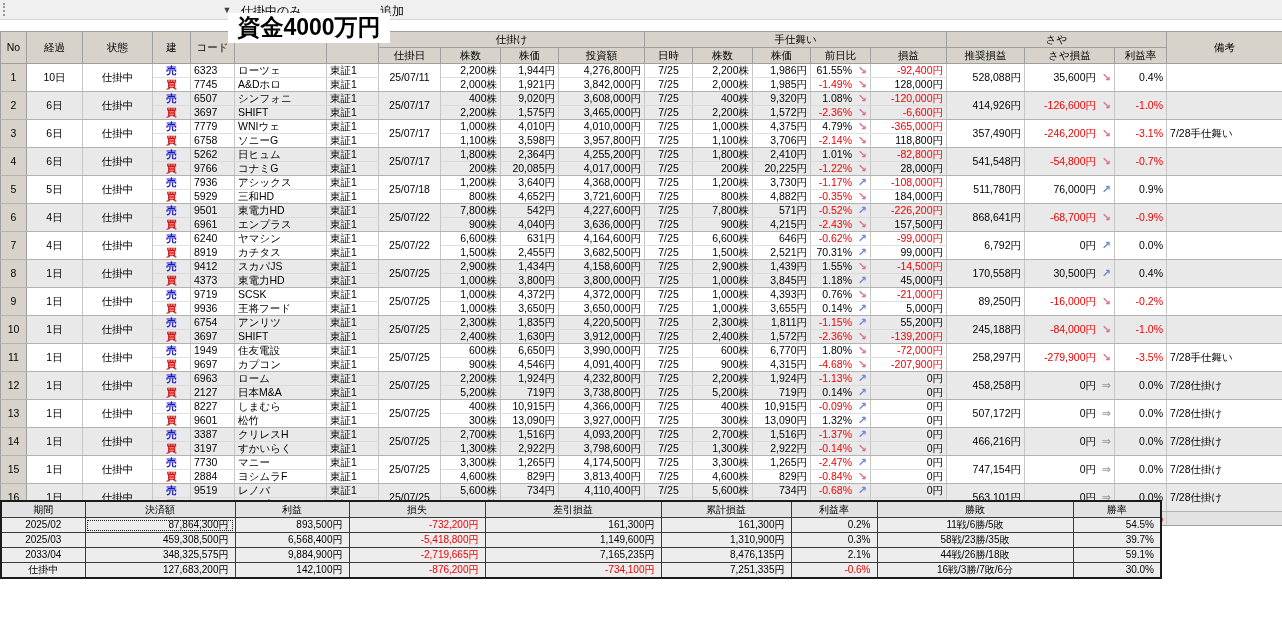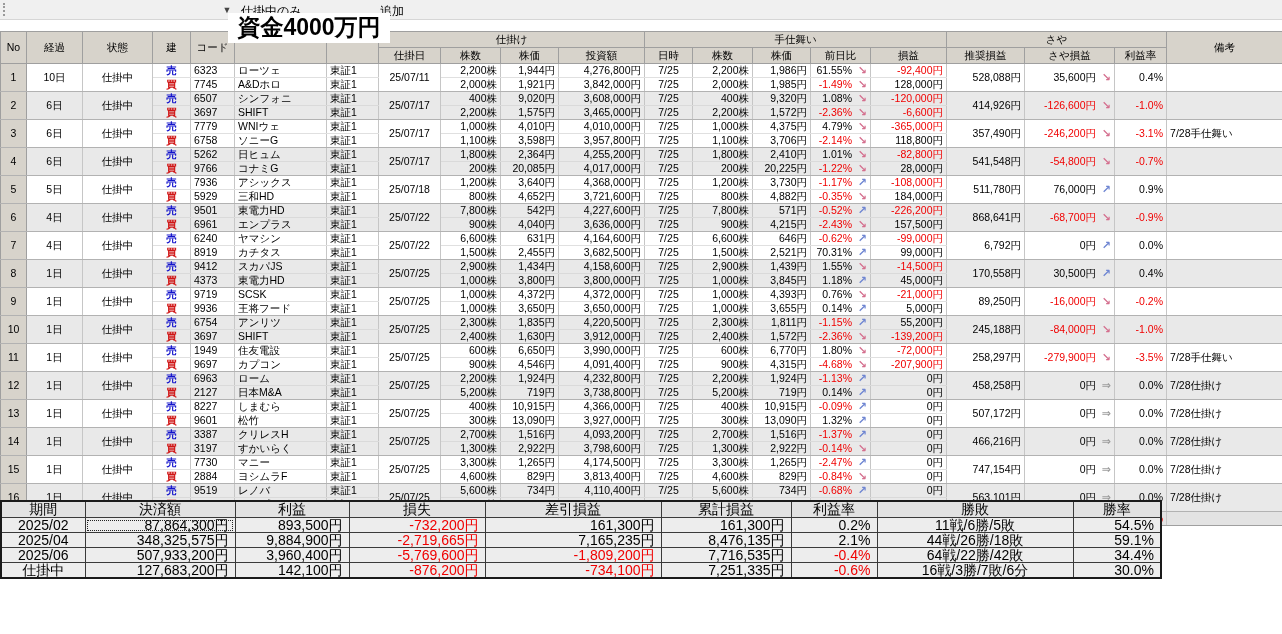--- a/index.html
+++ b/index.html
@@ -52,21 +52,21 @@
   .fwrap { display:flex; align-items:center; }
   .fwrap .v { flex:1; text-align:right; }
   .fwrap .arr { width:15px; text-align:right; font-weight:bold; font-size:11px; }
   .arr.up { color:#6f86d2; } .arr.down { color:#d46f8e; } .arr.flat { color:#9d9d9d; }
   td.rec { padding-right:16px; }
   td.rate { padding-right:5px; }
   #main-table tr.total td { background:#e3e3e3; border-bottom:1px solid #9f9f9f; }
   
   #summary-table {
     position:absolute; left:0; top:500px; width:1160px;
-    border-collapse:collapse; table-layout:fixed; font-size:14px;
+    border-collapse:collapse; table-layout:fixed; font-size:10px;
     border:2px solid #1a1a1a;
   }
   #summary-table th {
     background:#e2e2e2; border:1px solid #3a3a3a; font-weight:normal;
     height:15px; line-height:15px; padding:0 4px; overflow:hidden; white-space:nowrap;
   }
   #summary-table td {
     background:#ededed; border:1px solid #3a3a3a; height:15px; line-height:14px;
     padding:0 6px; white-space:nowrap; overflow:hidden;
   }
@@ -1014,40 +1014,40 @@
         <td class="r focus">87,864,300円</td>
         <td class="r">893,500円</td>
         <td class="r neg">-732,200円</td>
         <td class="r">161,300円</td>
         <td class="r">161,300円</td>
         <td class="r">0.2%</td>
         <td class="c">11戦/6勝/5敗</td>
         <td class="r">54.5%</td>
       </tr>
       <tr>
-        <td class="c">2025/04</td>
+        <td class="c">2025/03</td>
+        <td class="r">459,308,500円</td>
+        <td class="r">6,568,400円</td>
+        <td class="r neg">-5,418,800円</td>
+        <td class="r">1,149,600円</td>
+        <td class="r">1,310,900円</td>
+        <td class="r">0.3%</td>
+        <td class="c">58戦/23勝/35敗</td>
+        <td class="r">39.7%</td>
+      </tr>
+      <tr>
+        <td class="c">2033/04</td>
         <td class="r">348,325,575円</td>
         <td class="r">9,884,900円</td>
         <td class="r neg">-2,719,665円</td>
         <td class="r">7,165,235円</td>
         <td class="r">8,476,135円</td>
         <td class="r">2.1%</td>
         <td class="c">44戦/26勝/18敗</td>
         <td class="r">59.1%</td>
-      </tr>
-      <tr>
-        <td class="c">2025/06</td>
-        <td class="r">507,933,200円</td>
-        <td class="r">3,960,400円</td>
-        <td class="r neg">-5,769,600円</td>
-        <td class="r neg">-1,809,200円</td>
-        <td class="r">7,716,535円</td>
-        <td class="r neg">-0.4%</td>
-        <td class="c">64戦/22勝/42敗</td>
-        <td class="r">34.4%</td>
       </tr>
       <tr>
         <td class="c">仕掛中</td>
         <td class="r">127,683,200円</td>
         <td class="r">142,100円</td>
         <td class="r neg">-876,200円</td>
         <td class="r neg">-734,100円</td>
         <td class="r">7,251,335円</td>
         <td class="r neg">-0.6%</td>
         <td class="c">16戦/3勝/7敗/6分</td>

